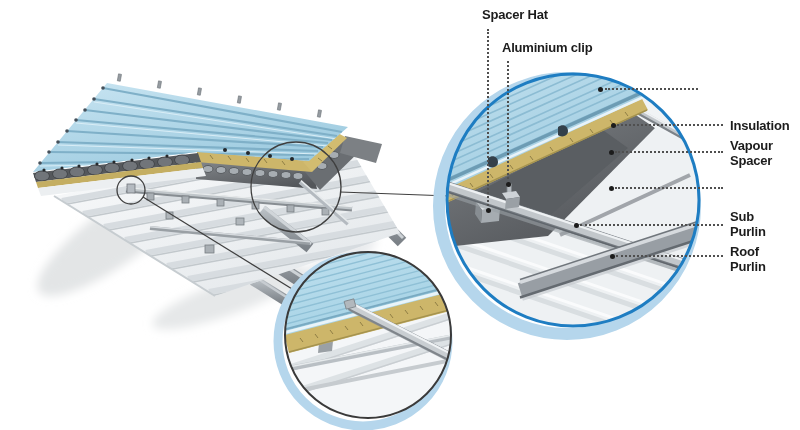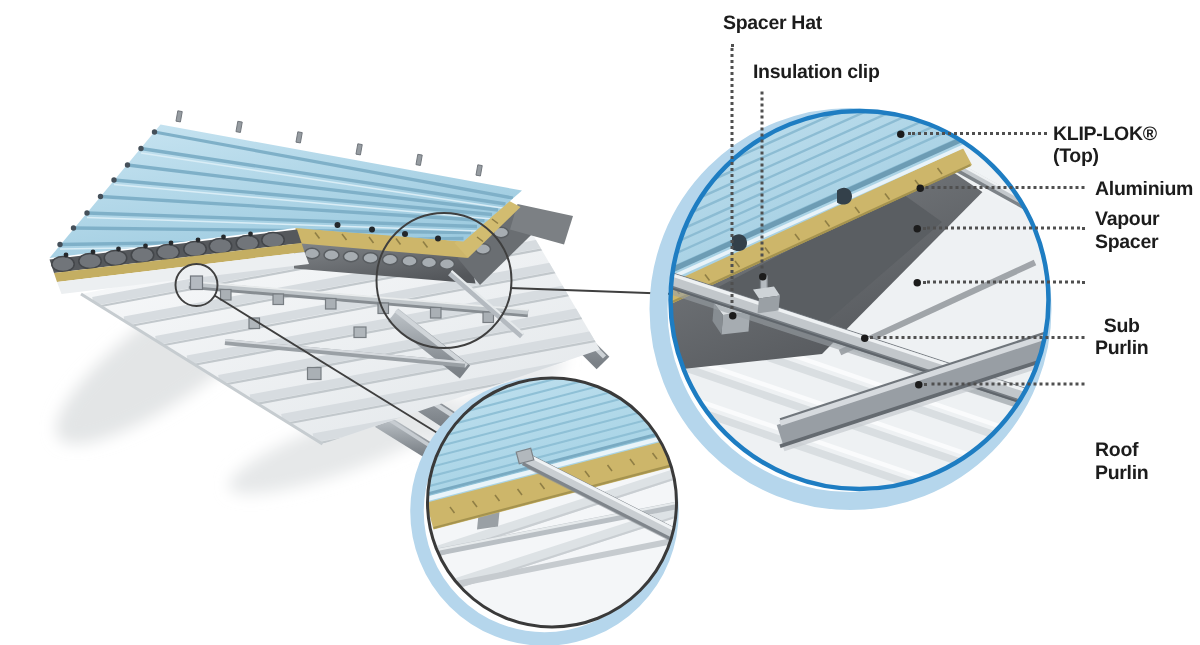--- a/index.html
+++ b/index.html
@@ -403,43 +403,42 @@
       </g>
     </g>
     <circle class="ring" cx="573" cy="200" r="126" fill="none" stroke-width="3"></circle>
   </g>
 </svg>
 
   <div class="label" style="left:482px;top:8px;">Spacer Hat</div>
   <div class="leader-v" style="left:487px;top:29px;height:177px;"></div>
   <div class="dot" style="left:486px;top:208px;"></div>
 
-  <div class="label" style="left:502px;top:41px;">Insulation clip</div>
+  <div class="label" style="left:502px;top:41px;">Aluminium clip</div>
   <div class="leader-v" style="left:507px;top:61px;height:118px;"></div>
   <div class="dot" style="left:506px;top:182px;"></div>
 
-  <div class="label" style="left:702px;top:82px;">KLIP-LOK® (Top)</div>
   <div class="leader-h" style="left:605px;top:88px;width:93px;"></div>
   <div class="dot" style="left:598px;top:87px;"></div>
 
-  <div class="label" style="left:730px;top:119px;">Aluminium</div>
+  <div class="label" style="left:730px;top:119px;">Insulation</div>
   <div class="leader-h" style="left:617px;top:124px;width:106px;"></div>
   <div class="dot" style="left:611px;top:123px;"></div>
 
   <div class="label" style="left:730px;top:139px;">Vapour
 Spacer</div>
   <div class="leader-h" style="left:615px;top:151px;width:108px;"></div>
   <div class="dot" style="left:609px;top:150px;"></div>
 
   <div class="leader-h" style="left:615px;top:187px;width:108px;"></div>
   <div class="dot" style="left:609px;top:186px;"></div>
 
-  <div class="label" style="left:730px;top:210px;text-align:center;">Sub
+  <div class="label" style="left:730px;top:210px;">Sub
 Purlin</div>
   <div class="leader-h" style="left:580px;top:224px;width:143px;"></div>
   <div class="dot" style="left:574px;top:223px;"></div>
 
-  <div class="label" style="left:730px;top:245px;margin-top:48px;">Roof
+  <div class="label" style="left:730px;top:245px;">Roof
 Purlin</div>
   <div class="leader-h" style="left:616px;top:255px;width:107px;"></div>
   <div class="dot" style="left:610px;top:254px;"></div>
 
 </div>
 
 </body></html>

